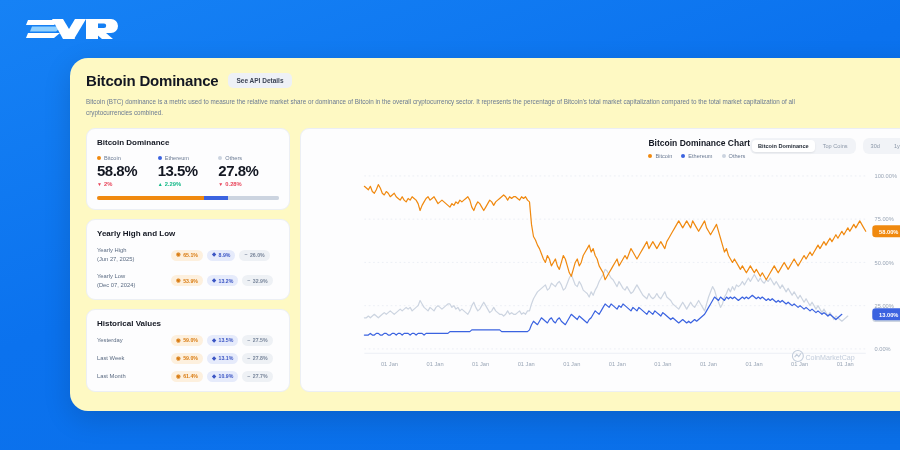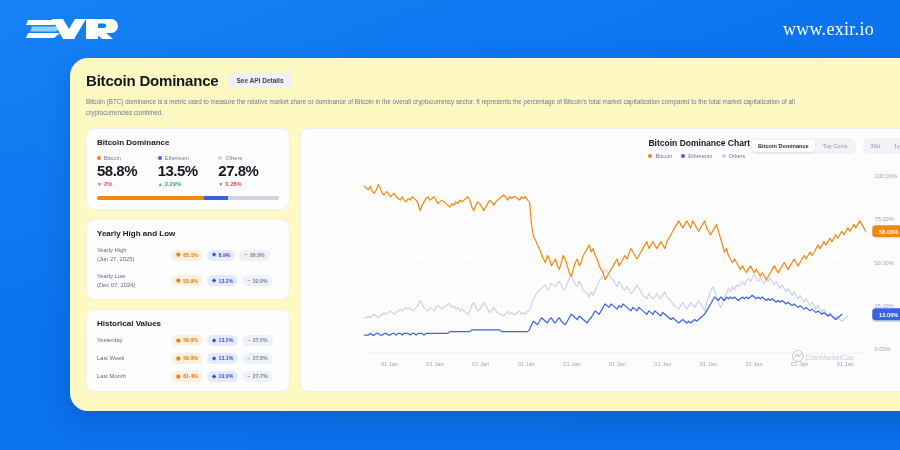--- a/index.html
+++ b/index.html
@@ -136,21 +136,20 @@
     <svg width="92" height="30" viewBox="0 0 92 30">
       <polygon points="2,6 34,6 28,11 0,11" fill="#ffffff"></polygon>
       <polygon points="6,12.5 36,12.5 30,17.5 4,17.5" fill="#8fd0ff"></polygon>
       <polygon points="2,19 34,19 28,24 0,24" fill="#ffffff"></polygon>
       <polygon points="26,5 37,5 49,25 37,25" fill="#ffffff"></polygon>
       <polygon points="49,5 60,5 48,25 37,25" fill="#ffffff"></polygon>
       <rect x="60" y="5" width="8" height="20" fill="#ffffff"></rect>
       <path d="M72,5 h13 a7,7 0 0 1 0,14 h-5 l7,6 h-11 l-7,-6 v-5 h9 a2.2,2.2 0 0 0 0,-4.4 h-6 V25 h-8 V5 z" fill="#ffffff"></path>
     </svg>
   </div>
-  <div class="site-url">www.exir.io</div>
 </div>
 
 <div class="card">
 
   <div class="card-head">
     <div class="card-title">Bitcoin Dominance</div>
     <button class="api-btn">See API Details</button>
   </div>
 
   <div class="card-desc">Bitcoin (BTC) dominance is a metric used to measure the relative market share or dominance of Bitcoin in the overall cryptocurrency sector. It represents the percentage of Bitcoin's total market capitalization compared to the total market capitalization of all cryptocurrencies combined.</div>

